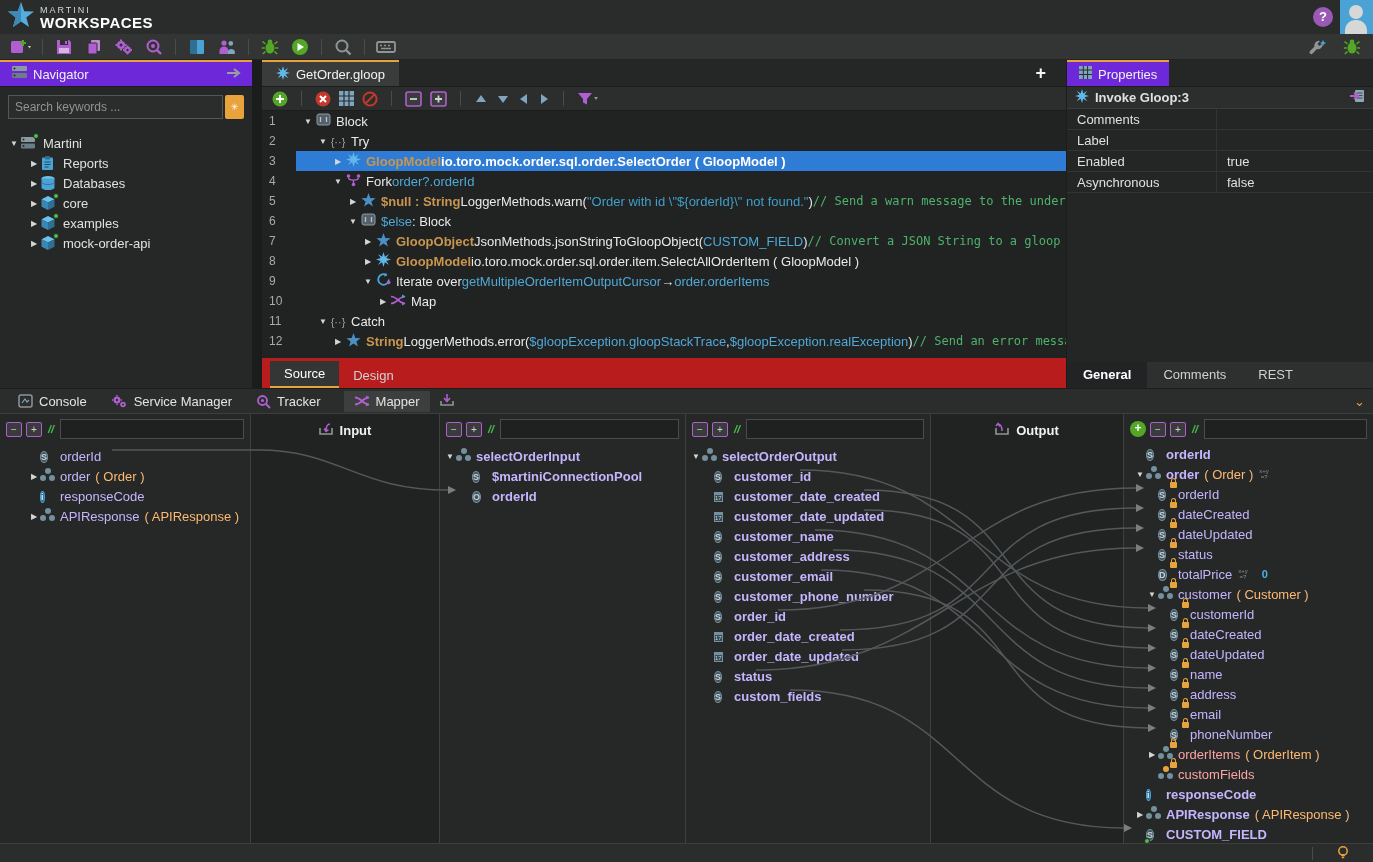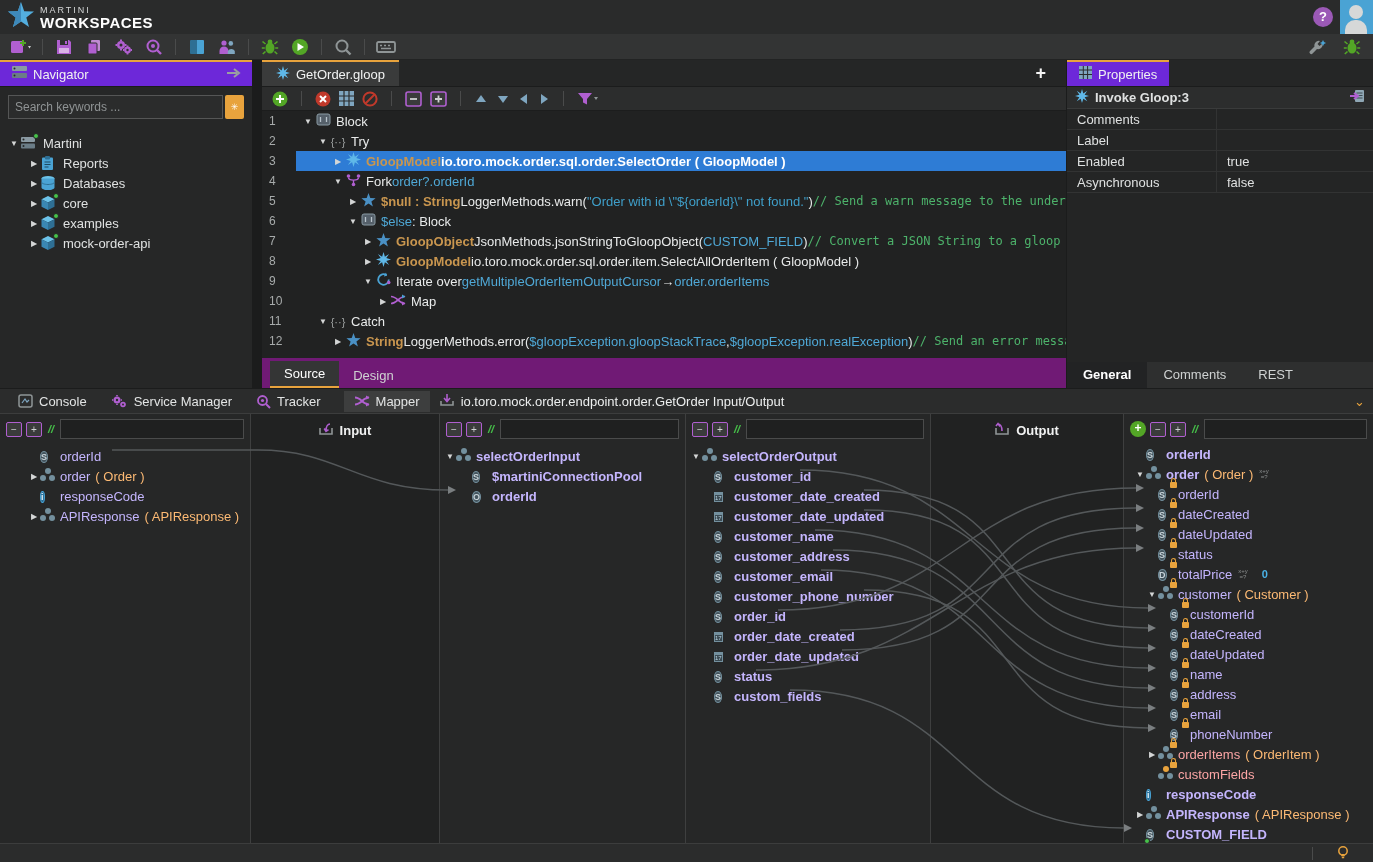--- a/index.html
+++ b/index.html
@@ -52,21 +52,21 @@
   .crow .body { flex:1; height:20px; display:flex; align-items:center; overflow:hidden; white-space:nowrap; }
   .crow.sel .body { background:#2e7cd5; }
   .seg-plain { color:#e8eaea; }
   .seg-label { color:#c9964f; font-weight:bold; }
   .seg-ref { color:#4fa8d6; }
   .seg-string { color:#3f9fc9; }
   .seg-svc { color:#ffffff; font-weight:bold; }
   .seg-comment { color:#4db36b; font-family:"DejaVu Sans Mono",monospace; font-size:12px; }
   .eicon { width:18px; text-align:center; margin-right:4px; flex:none; }
   .braces { color:#9ea2a2; font-size:11px; }
-  #srcdsg { position:absolute; left:0; bottom:0; width:100%; height:30px; display:flex; align-items:flex-end; padding-left:8px; background:#701a75; }
+  #srcdsg { position:absolute; left:0; bottom:0; width:100%; height:30px; display:flex; align-items:flex-end; padding-left:8px; background:#b91c1c; }
   .sdtab { padding:5px 14px; color:#cfd2d2; font-size:13px; }
   .sdtab.active { background:#343535; color:#fff; border-bottom:2px solid #e8a33d; }
   
   .prop-head { height:22px; background:#2c2d2d; border-bottom:1px solid #3a3b3b; display:flex; align-items:center; padding:0 8px; gap:6px; font-weight:bold; }
   .prop-row { height:21px; display:flex; border-bottom:1px solid #323333; }
   .prop-row .pl { width:150px; padding:3px 10px; border-right:1px solid #323333; }
   .prop-row .pv { flex:1; padding:3px 10px; }
   #ptabs { position:absolute; left:0; bottom:0; width:100%; height:26px; background:#2e2f2f; display:flex; }
   .ptab2 { padding:5px 16px; color:#cfd2d2; }
   .ptab2.active { background:#222324; color:#fff; font-weight:bold; }
@@ -639,21 +639,20 @@
           </svg>
         </span>
         <span>Mapper</span>
       </span>
     </span>
   <span class="bb-title">
     <span><svg width="14" height="14" viewBox="0 0 14 14">
           <path d="M1 8 V12 H13 V8" stroke="#8f9596" stroke-width="1.6" fill="none"></path>
           <path d="M7 1 V7 M4 5 L7 8.5 L10 5" stroke="#b05fd0" stroke-width="1.6" fill="none"></path>
         </svg></span>
-    <span>io.toro.mock.order.endpoint.order.GetOrder Input/Output</span>
   </span>
   <span class="bb-chev">⌄</span>
 </div>
 
 <div id="mapper" class="abs">
   <div class="pane tree pane-brd" id="pane1" style="left:0;width:251px">
       <div class="ptoolbar">
         <span class="sqbtn">−</span>
         <span class="sqbtn">+</span>
         <span class="slashes">//</span>

